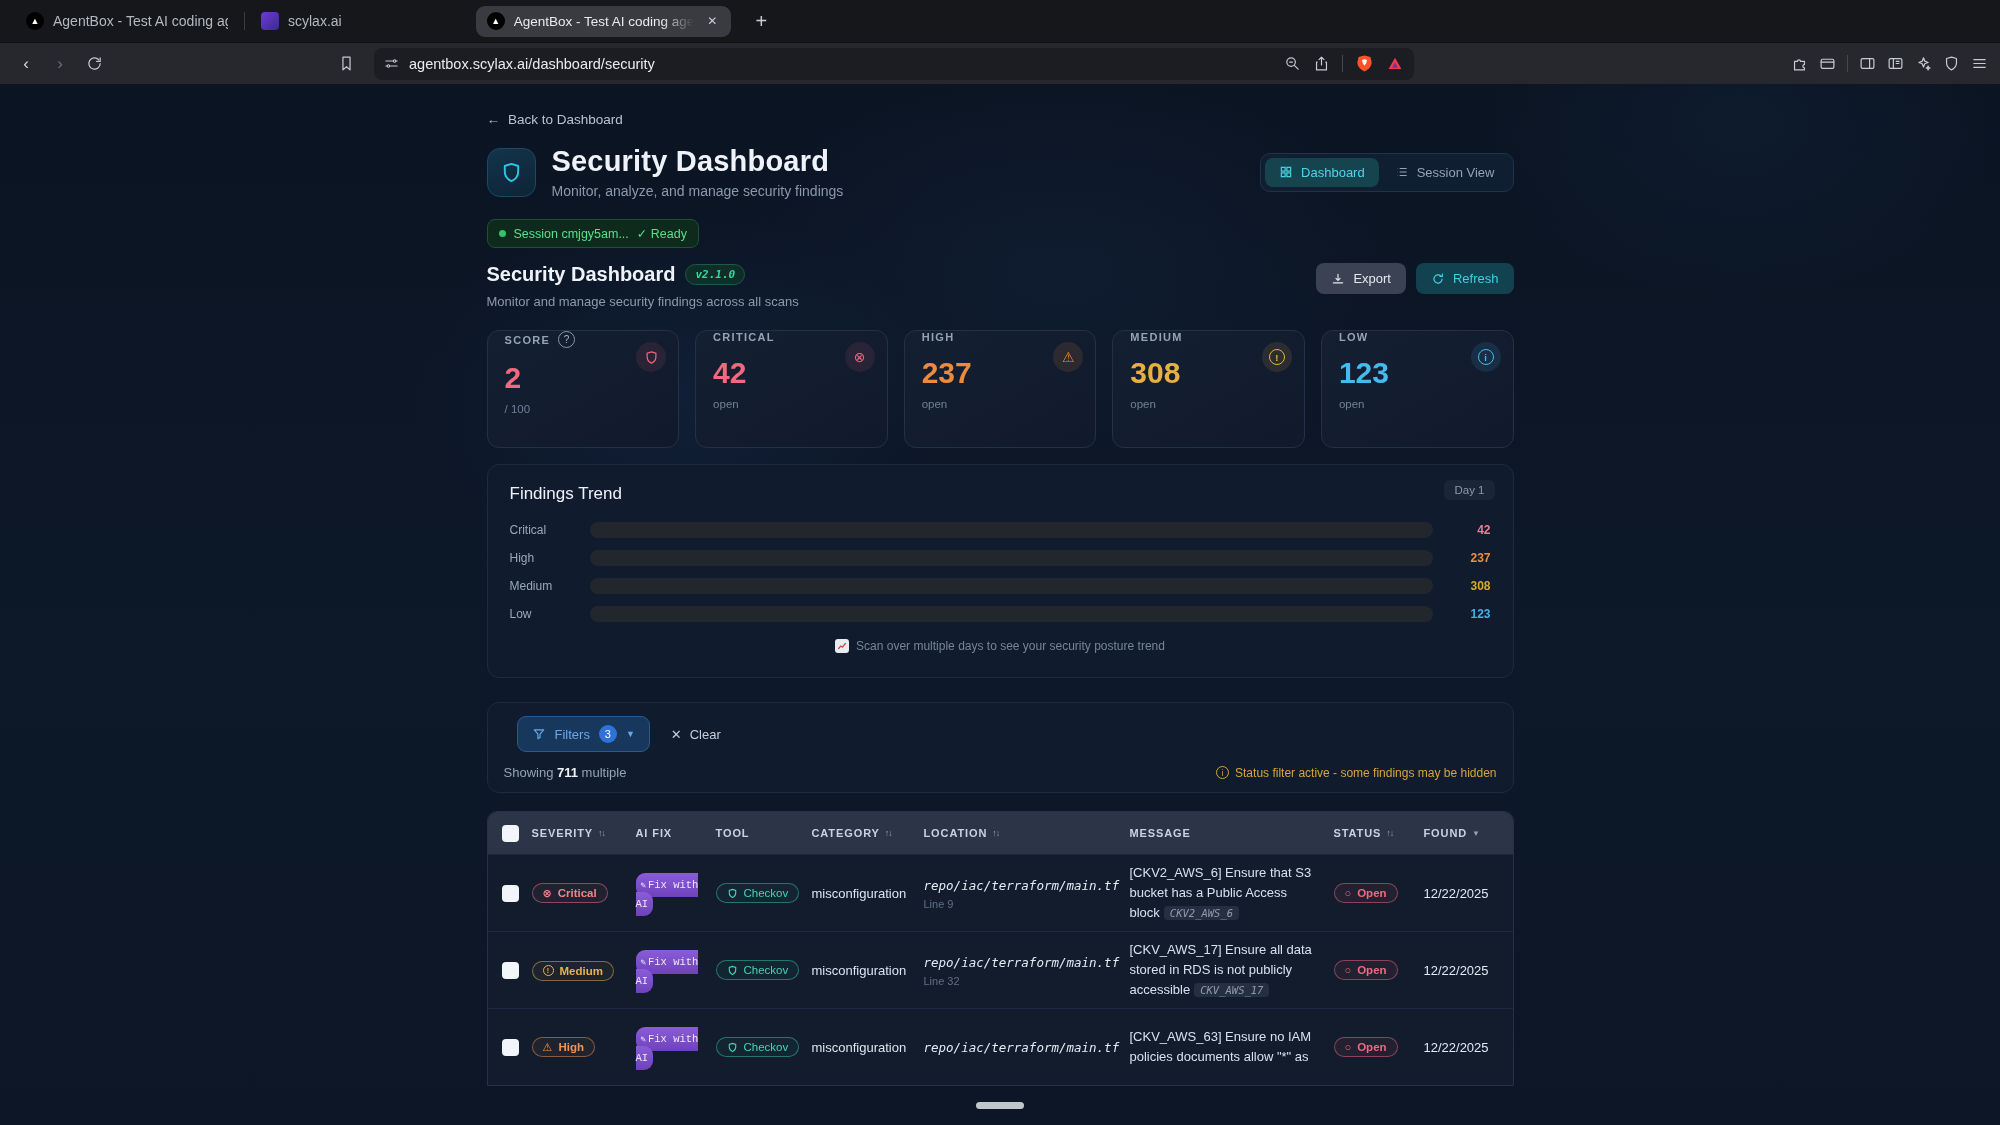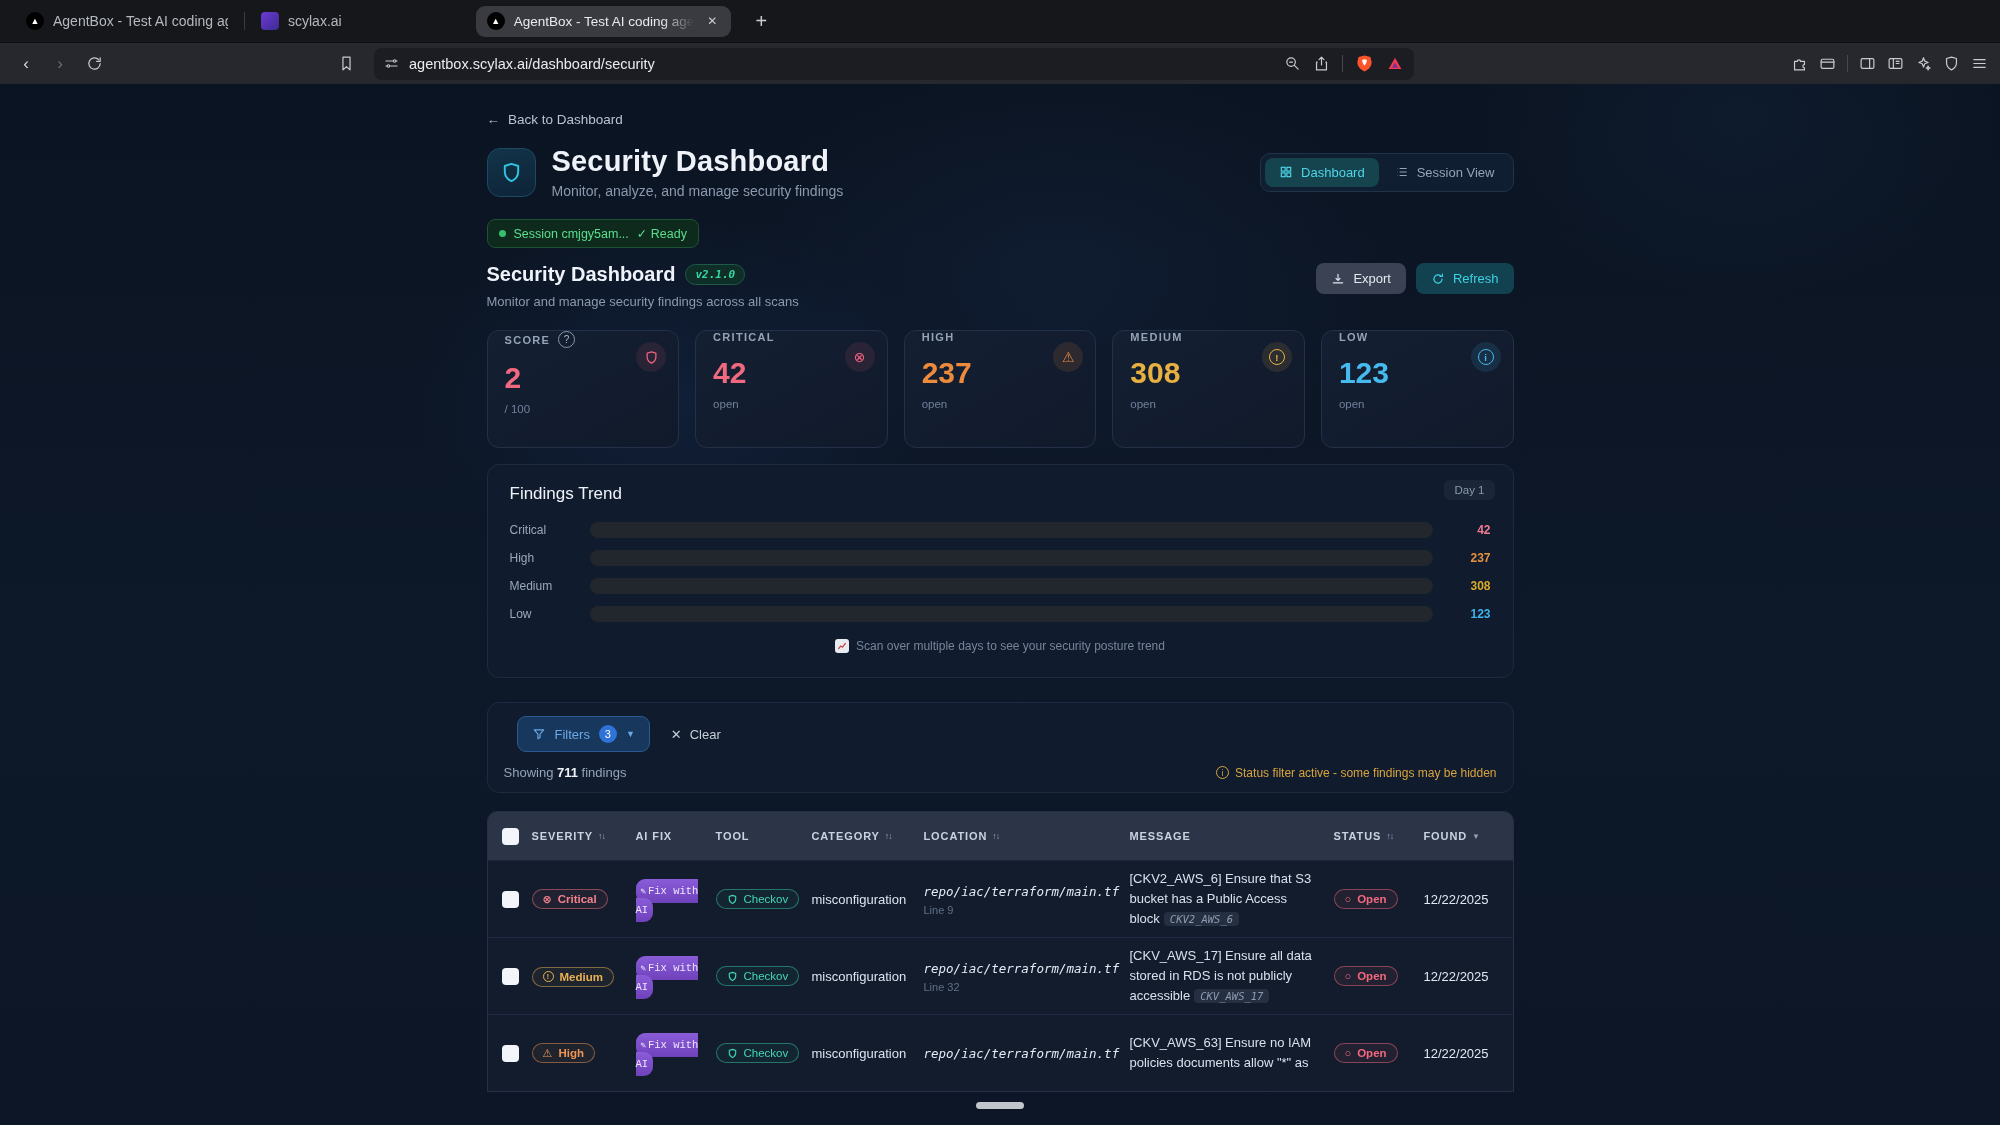--- a/index.html
+++ b/index.html
@@ -107,21 +107,21 @@
   .btn-clear { margin-left:21px; color:#c7ced9; font-size:13px; display:flex; align-items:center; gap:8px; }
   .f-row2 { display:flex; align-items:center; justify-content:space-between; margin-top:13px; padding:0 2px; }
   .showing { color:#94a3b8; font-size:13px; }
   .showing b { color:#eef2f7; }
   .warn { color:#d9a43c; font-size:12px; display:flex; align-items:center; gap:6px; }
   .i-circ { width:13px; height:13px; border-radius:50%; border:1.2px solid currentColor; font-size:8.5px; display:inline-flex; align-items:center; justify-content:center; }
 
   
   .table { margin-top:18px; border:1px solid #243149; border-radius:10px 10px 0 0; overflow:hidden; }
   .t-head, .t-row { display:grid; grid-template-columns:44px 104px 80px 96px 112px 206px 204px 90px 91px; align-items:center; }
-  .t-head { height:48px; background:#2b3547; }
+  .t-head { height:42px; background:#2b3547; }
   .th { color:#c9d2e0; font-size:11px; font-weight:700; letter-spacing:.9px; display:flex; align-items:center; gap:5px; }
   .th .sort { color:#8fa0b8; font-size:9px; letter-spacing:-1px; }
   .cb { width:17px; height:17px; background:#f2f5f9; border-radius:4px; margin-left:14px; }
   .t-row { height:77px; background:#121c2c; border-top:1px solid #1c2940; }
   .badge { display:inline-flex; align-items:center; gap:6px; border-radius:999px; border:1px solid; padding:3px 10px; font-size:11.5px; font-weight:600; }
   .sev-critical { color:#f2818d; border-color:rgba(244,113,128,.5); background:rgba(244,113,128,.07); }
   .sev-medium { color:#e9b054; border-color:rgba(233,176,84,.5); background:rgba(233,176,84,.06); }
   .sev-high { color:#ef9452; border-color:rgba(239,148,82,.5); background:rgba(239,148,82,.06); }
   .st-open { color:#f2687e; border-color:rgba(242,104,126,.5); background:rgba(242,104,126,.07); }
   .b-ico { font-size:11px; line-height:1; }
@@ -394,21 +394,21 @@
           <span class="cnt">3</span>
           <span class="chev">▼</span>
         </div>
         <div class="btn-clear">
           <span>✕</span>
           <span>Clear</span>
         </div>
       </div>
       <div class="f-row2">
         <div class="showing">
-          <span>Showing</span> <b>711</b> <span>findings</span>
+          <span>Showing</span> <b>711</b> <span>multiple</span>
         </div>
         <div class="warn">
           <span class="i-circ">i</span>
           <span>Status filter active - some findings may be hidden</span>
         </div>
       </div>
     </div>
 
     <div class="table">
       <div class="t-head">

